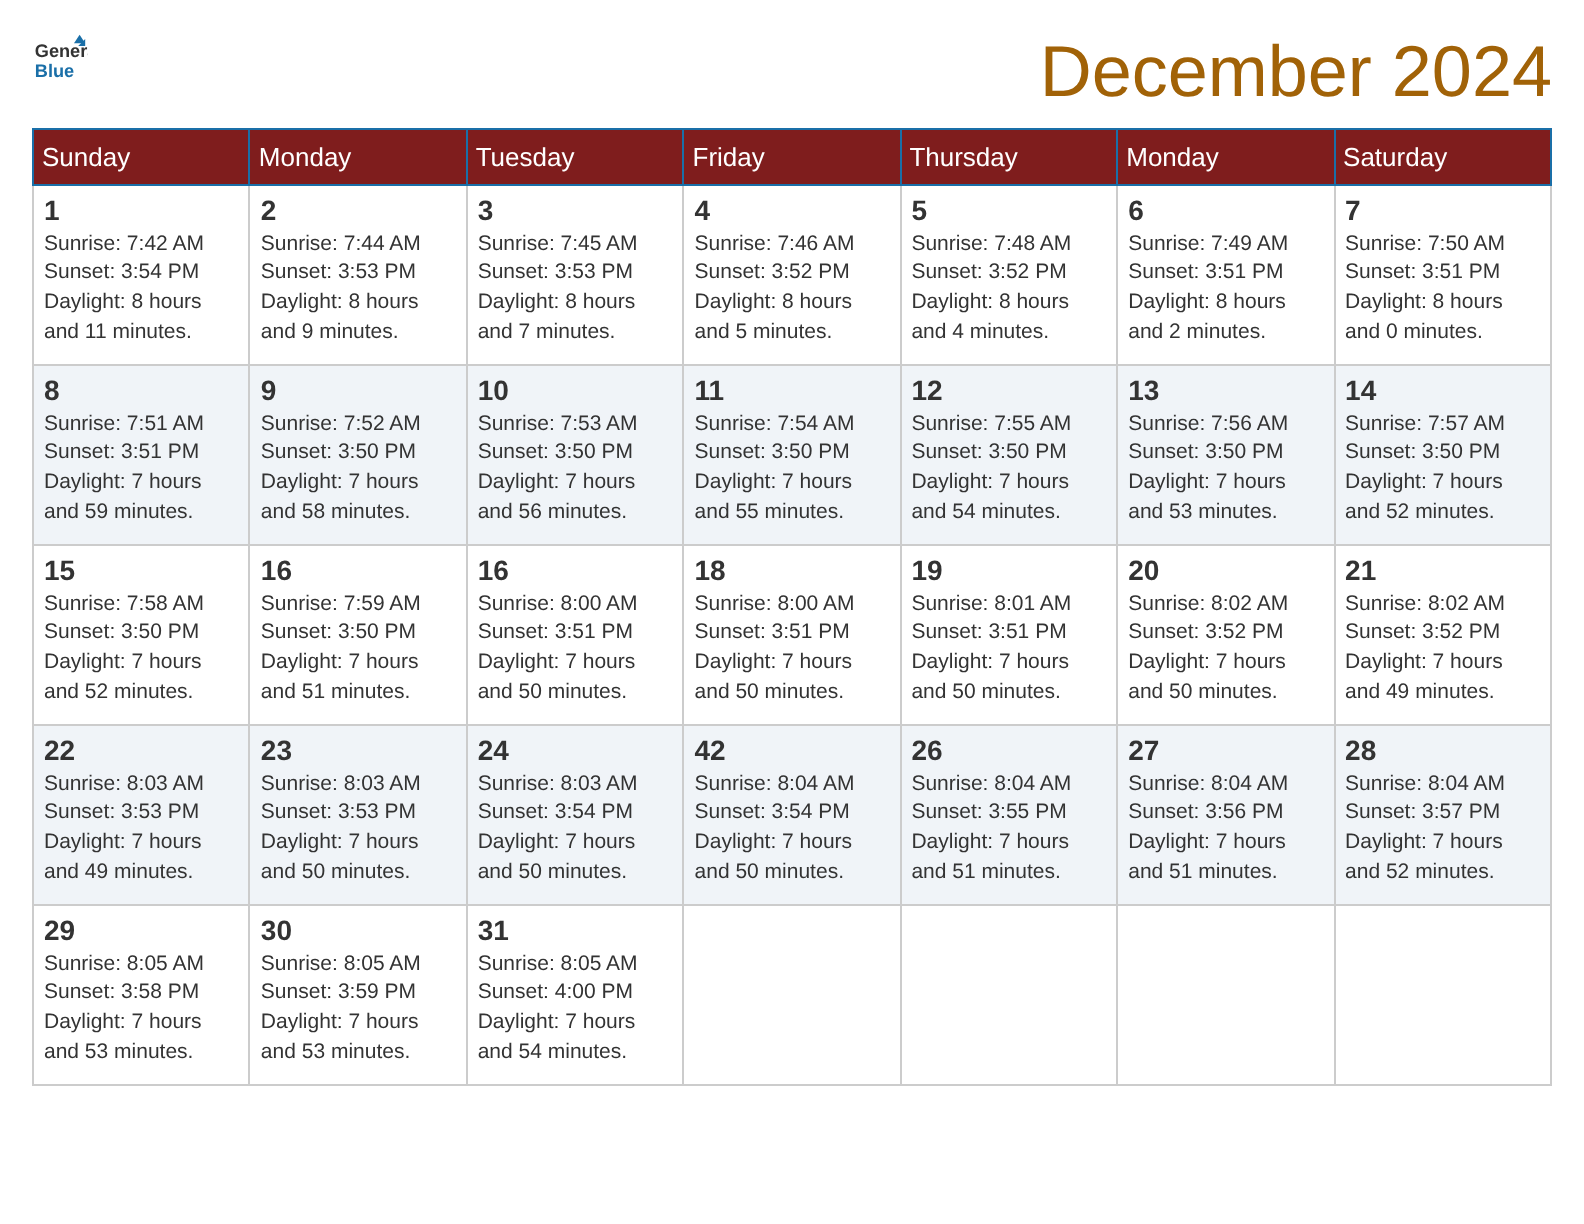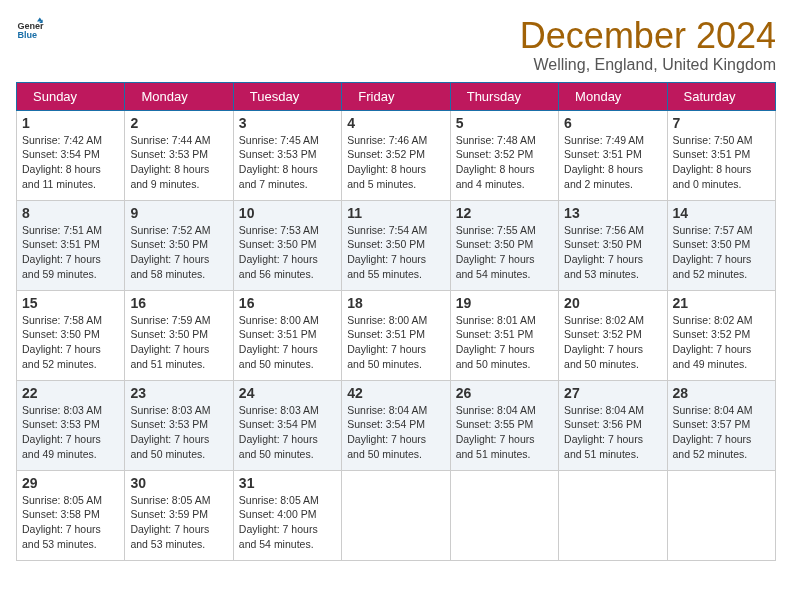--- a/index.html
+++ b/index.html
@@ -37,23 +37,23 @@
     .subtitle {
       font-size: 16px;
       color: #555;
     }
     .calendar-table {
       width: 100%;
       border-collapse: collapse;
       font-size: 11px;
     }
     .calendar-table th {
-      background-color: #be185d;
+      background-color: #7f1d1d;
       color: white;
-      padding: 6px 16px;
+      padding: 6px 4px;
       text-align: left;
       font-size: 13px;
       font-weight: normal;
       border: 1px solid #1a6fa8;
     }
     .calendar-table td {
       border: 1px solid #ccc;
       vertical-align: top;
       padding: 4px 5px;
       height: 90px;
@@ -89,21 +89,20 @@
   <div class="logo">
     <svg class="logo-icon" viewBox="0 0 40 40">
       <text x="2" y="18" font-size="13" font-weight="bold" fill="#333" font-family="Arial">General</text>
       <text x="2" y="32" font-size="13" font-weight="bold" fill="#1a6fa8" font-family="Arial">Blue</text>
       <polygon points="30,8 38,8 34,2" fill="#1a6fa8"></polygon>
       <polygon points="33,10 38,10 38,5" fill="#1a6fa8"></polygon>
     </svg>
   </div>
   <div class="title-section">
     <div class="main-title">December 2024</div>
-    <div class="subtitle">Welling, England, United Kingdom</div>
   </div>
 </div>
 
 <table class="calendar-table">
   <thead>
     <tr>
       <th>Sunday</th>
       <th>Monday</th>
       <th>Tuesday</th>
       <th>Friday</th>

